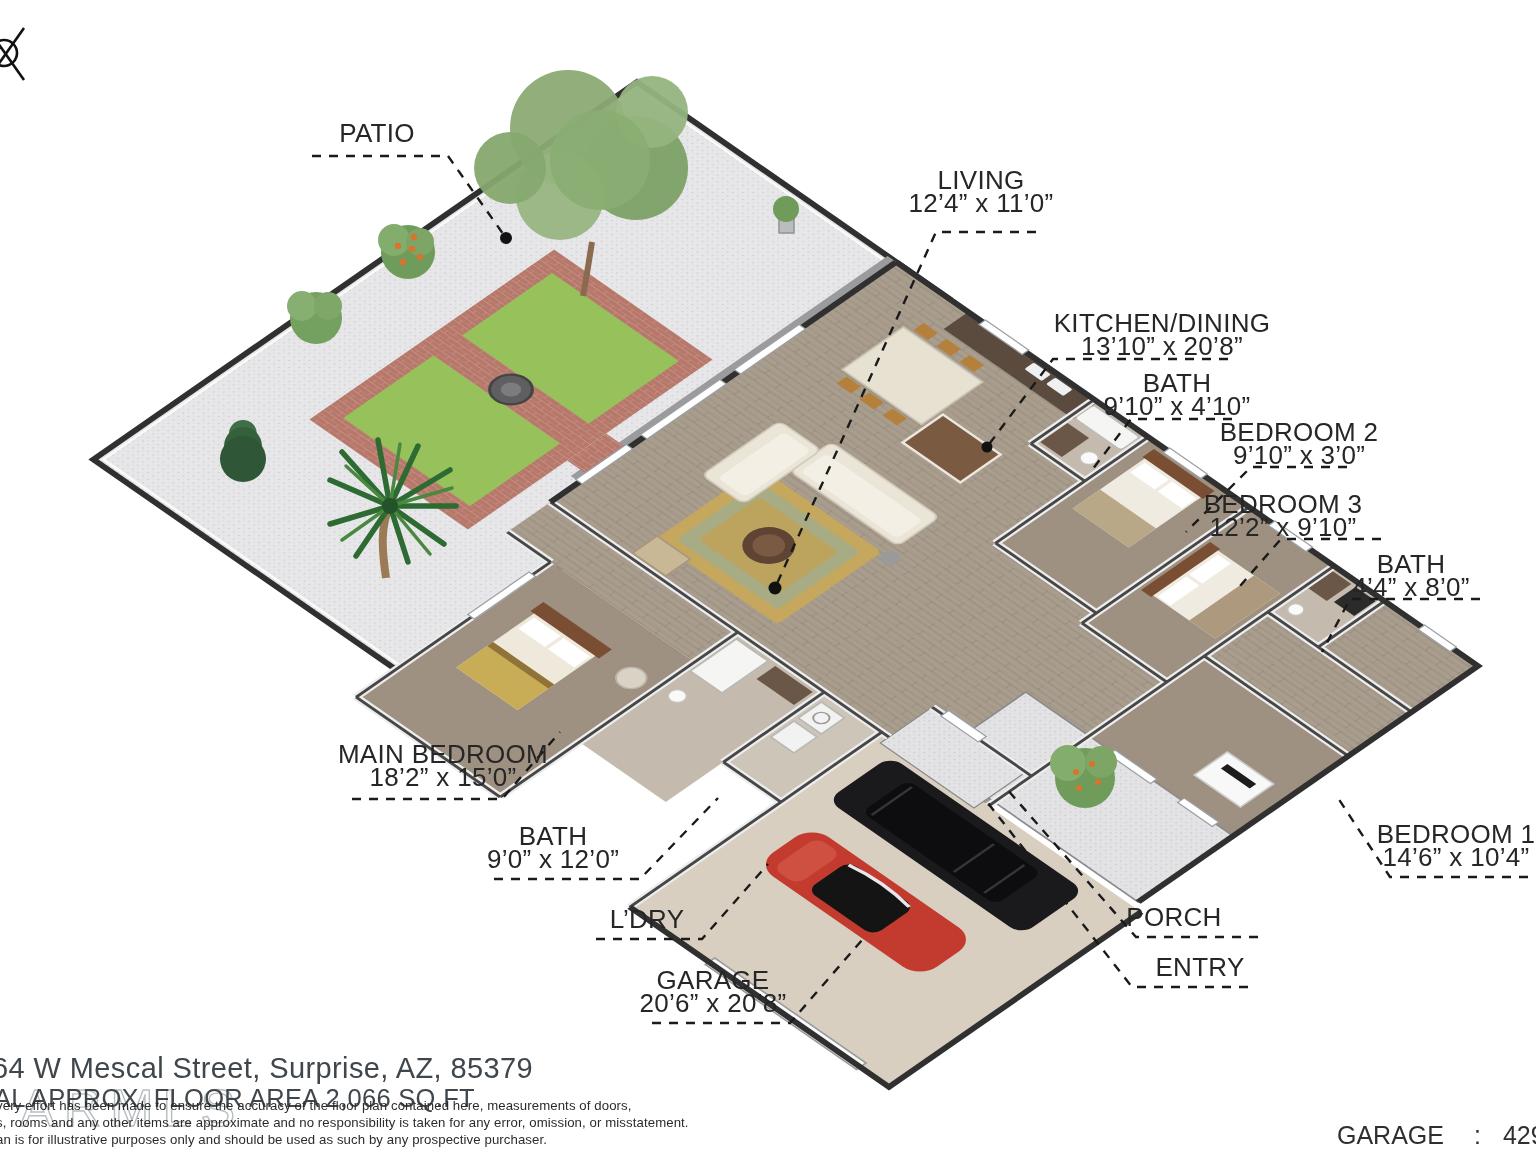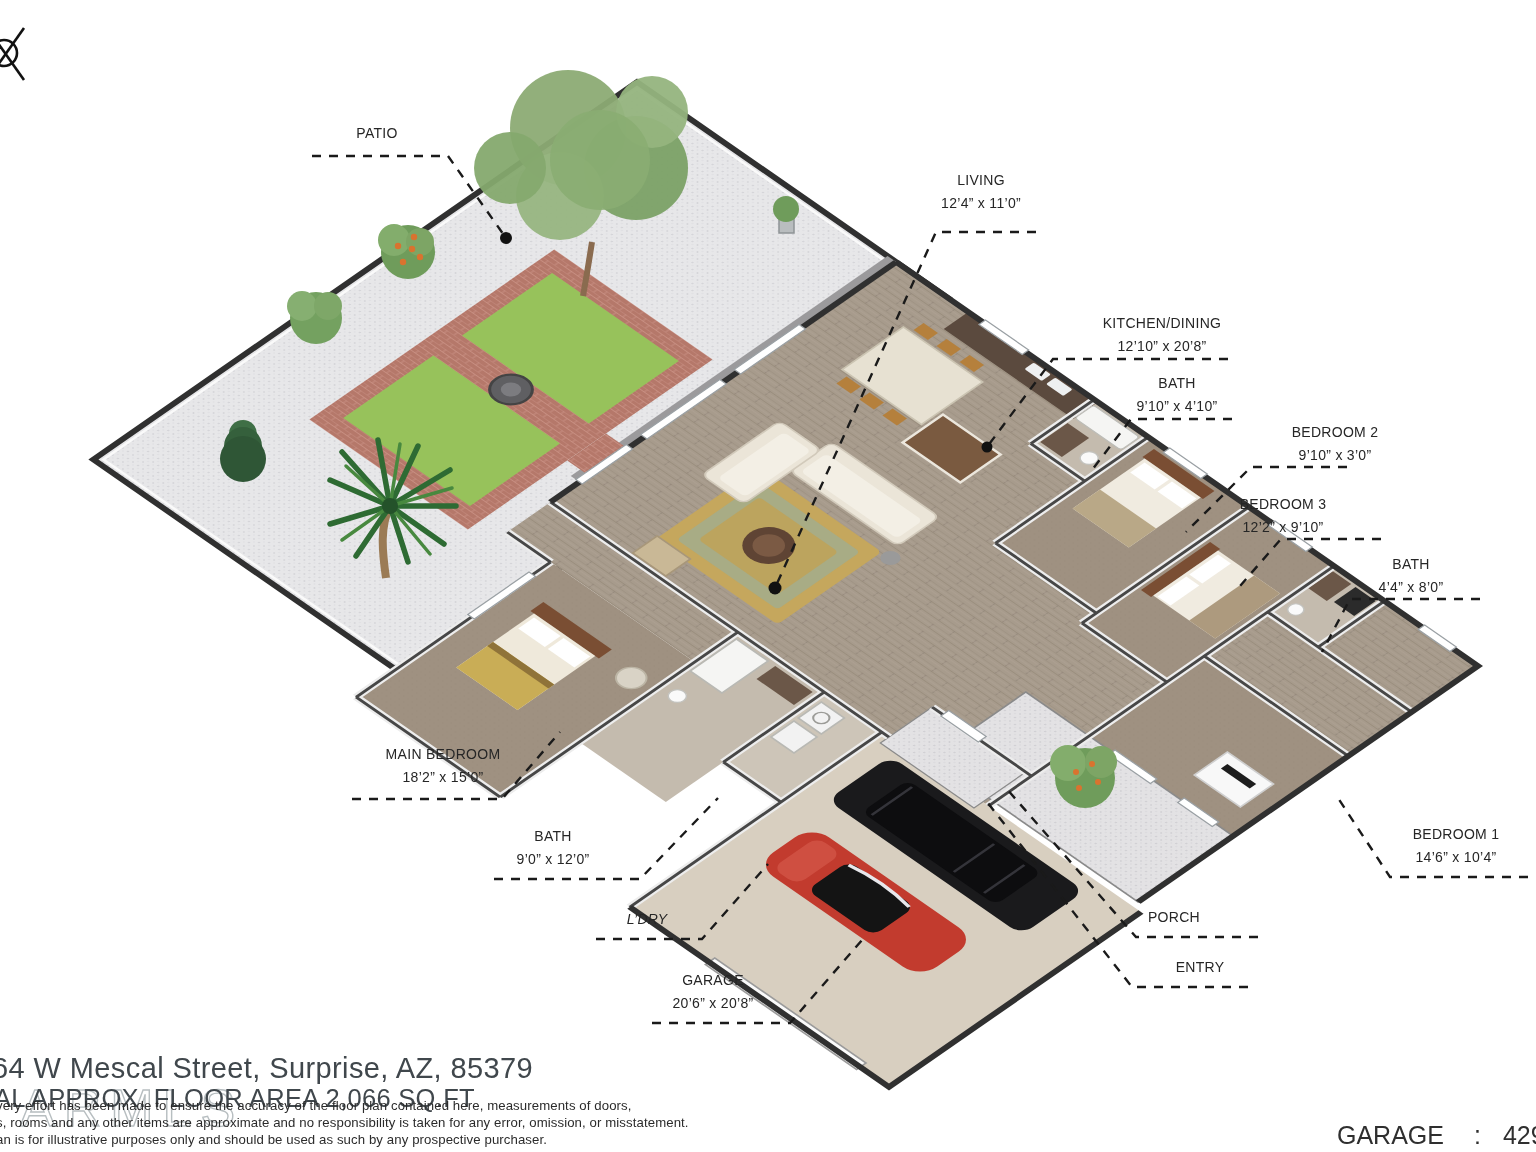--- a/index.html
+++ b/index.html
@@ -5,21 +5,21 @@
   html,body{margin:0;padding:0;}
   body{
     width:1536px;height:1152px;position:relative;overflow:hidden;
     background:#ffffff;
     font-family:"Liberation Sans", sans-serif;
   }
   #scene{position:absolute;left:0;top:0;z-index:1;}
   .room-label{
     position:absolute;z-index:3;transform:translateX(-50%);
     text-align:center;color:var(--label-text,#262626);
-    font-size:14px;line-height:23px;letter-spacing:.3px;white-space:nowrap;
+    font-size:26px;line-height:23px;letter-spacing:.3px;white-space:nowrap;
   }
   .room-label .dims{display:block;}
   .footer{position:absolute;z-index:4;color:var(--footer-text,#40474c);}
   #address{left:-8px;top:1052px;font-size:29px;letter-spacing:.4px;}
   #arealine{left:-6px;top:1084px;font-size:25.5px;letter-spacing:.3px;}
   .disclaimer{
     position:absolute;left:-4px;z-index:4;color:var(--disclaimer-text,#2b2b2b);
     font-size:13.2px;white-space:nowrap;letter-spacing:.1px;
   }
   #disc1{top:1098px;} #disc2{top:1115px;} #disc3{top:1132px;}
@@ -316,29 +316,29 @@
   </g>
   <g fill="#111">
     <circle cx="506" cy="238" r="6"></circle>
     <circle cx="775" cy="588" r="6.5"></circle>
     <circle cx="987" cy="447" r="5.5"></circle>
   </g>
 </svg>
 
 <div class="room-label" style="left:377px;top:122px;"><span>PATIO</span></div>
 <div class="room-label" style="left:981px;top:169px;"><span>LIVING</span><span class="dims">12’4” x 11’0”</span></div>
-<div class="room-label" style="left:1162px;top:312px;"><span>KITCHEN/DINING</span><span class="dims">12’10” x 20’8”</span></div>
+<div class="room-label" style="left:1162px;top:312px;"><span>KITCHEN/DINING</span><span class="dims">13’10” x 20’8”</span></div>
 <div class="room-label" style="left:1177px;top:372px;"><span>BATH</span><span class="dims">9’10” x 4’10”</span></div>
-<div class="room-label" style="left:1299px;top:421px;margin-left:36px;"><span>BEDROOM 2</span><span class="dims">9’10” x 3’0”</span></div>
+<div class="room-label" style="left:1299px;top:421px;"><span>BEDROOM 2</span><span class="dims">9’10” x 3’0”</span></div>
 <div class="room-label" style="left:1283px;top:493px;"><span>BEDROOM 3</span><span class="dims">12’2” x 9’10”</span></div>
 <div class="room-label" style="left:1411px;top:553px;"><span>BATH</span><span class="dims">4’4” x 8’0”</span></div>
 <div class="room-label" style="left:1456px;top:823px;"><span>BEDROOM 1</span><span class="dims">14’6” x 10’4”</span></div>
 <div class="room-label" style="left:443px;top:743px;"><span>MAIN BEDROOM</span><span class="dims">18’2” x 15’0”</span></div>
 <div class="room-label" style="left:553px;top:825px;"><span>BATH</span><span class="dims">9’0” x 12’0”</span></div>
-<div class="room-label" style="left:647px;top:908px;font-style:italic;"><span>L’DRY</span></div>
+<div class="room-label" style="left:647px;top:908px;"><span>L’DRY</span></div>
 <div class="room-label" style="left:713px;top:969px;"><span>GARAGE</span><span class="dims">20’6” x 20’8”</span></div>
 <div class="room-label" style="left:1174px;top:906px;text-align:center;"><span>PORCH</span></div>
 <div class="room-label" style="left:1200px;top:956px;"><span>ENTRY</span></div>
 
 <svg id="watermark" width="340" height="64" viewBox="0 0 340 64">
   <text x="4" y="50" font-family="Liberation Sans, sans-serif" font-size="52" letter-spacing="9" fill="none" stroke="var(--watermark,#7d898e)" stroke-width="1.4">ARMLS</text>
 </svg>
 <div id="address" class="footer">64 W Mescal Street, Surprise, AZ, 85379</div>
 <div id="arealine" class="footer">AL APPROX. FLOOR AREA 2,066 SQ.FT</div>
 <div id="disc1" class="disclaimer">very effort has been made to ensure the accuracy of the floor plan contained here, measurements of doors,</div>

